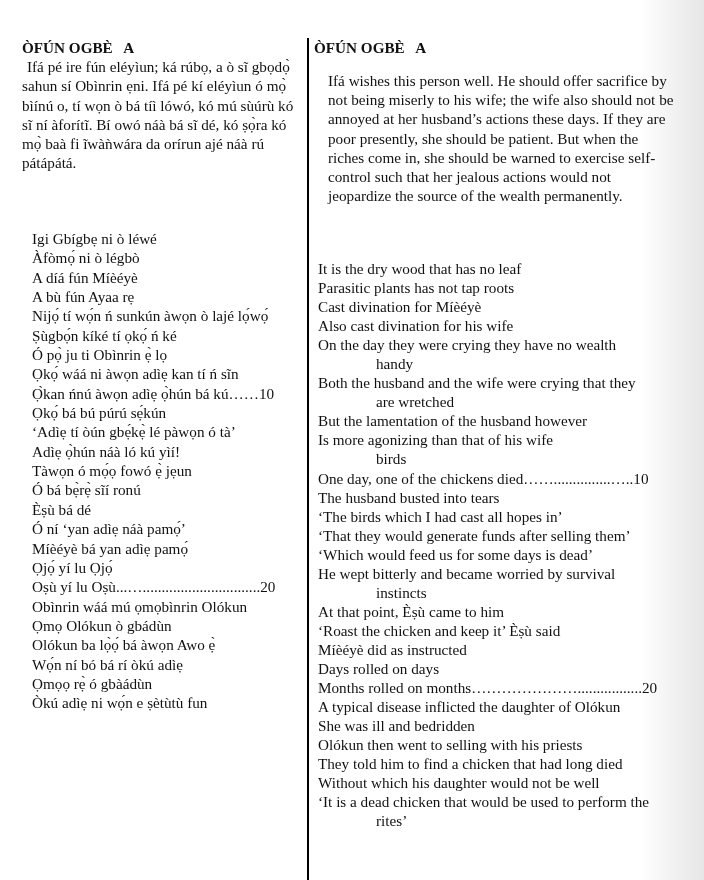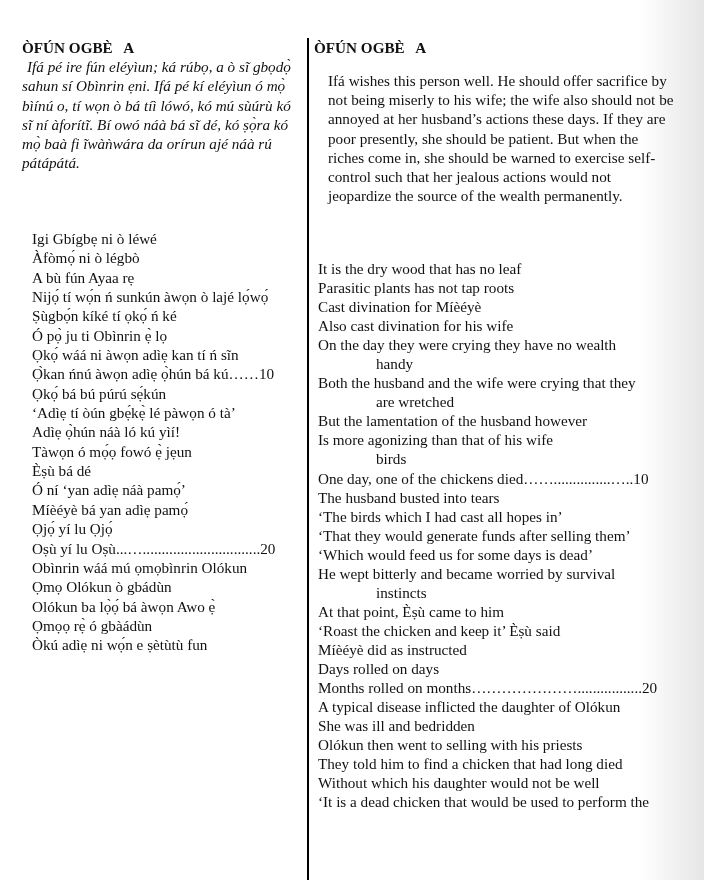--- a/index.html
+++ b/index.html
@@ -47,21 +47,20 @@
       font-size: 15.2px;
       line-height: 19px;
       margin: 0;
       white-space: pre;
     }
     .intro-left {
       margin: 0;
       margin-top: 0px;
       line-height: 19.3px;
       text-indent: 5px;
-      font-style: italic;
     }
     .intro-right {
       margin: 14px;
       line-height: 19.2px;
     }
     .verse-left {
       position: absolute;
       left: 10px;
       top: 191px;
       margin: 0;
@@ -94,38 +93,41 @@
 <body>
 
 <div class="page">
 
   <div class="col-left">
     <h2 class="heading">ÒFÚN OGBÈ   A</h2>
     <p class="intro-left">Ifá pé ire fún eléyìun; ká rúbọ, a ò sĩ gbọdọ̀  sahun sí Obìnrin ẹni. Ifá pé kí eléyìun ó mọ̀ bìínú o, tí wọn ò bá tíì lówó, kó mú sùúrù kó sĩ ní àforítĩ. Bí owó náà bá sĩ dé, kó ṣọ̀ra kó mọ̀ baà fi ĩwàǹwára da orírun ajé náà rú pátápátá.</p>
     <ul class="verse-left">
       <li>Igi Gbígbẹ ni ò léwé</li>
       <li>Àfòmọ́ ni ò légbò</li>
+      <li>A díá fún Míèéyè</li>
       <li>A bù fún Ayaa rẹ</li>
       <li>Nijọ́ tí wọ́n ń sunkún àwọn ò lajé lọ́wọ́</li>
       <li>Ṣùgbọ́n kíké tí ọkọ́ ń ké</li>
       <li>Ó pọ̀ ju ti Obìnrin ẹ̀ lọ</li>
       <li>Ọkọ́ wáá ni àwọn adìẹ kan tí ń sĩn</li>
       <li>Ọ̀kan ńnú àwọn adìẹ ọ̀hún bá kú……10</li>
       <li>Ọkọ́ bá bú púrú sẹ́kún</li>
       <li>‘Adìẹ tí òún gbẹ́kẹ̀ lé pàwọn ó tà’</li>
       <li>Adìẹ ọ̀hún náà ló kú yìí!</li>
       <li>Tàwọn ó mọ́ọ  fowó ẹ̀ jẹun</li>
+      <li>Ó bá bẹ̀rẹ̀ sĩí ronú</li>
       <li>Èṣù bá dé</li>
       <li>Ó ní ‘yan adìẹ náà pamọ́’</li>
       <li>Míèéyè bá yan adìẹ pamọ́</li>
       <li>Ọjọ́ yí lu Ọjọ́</li>
       <li>Oṣù yí lu Oṣù...…...............................20</li>
       <li>Obìnrin wáá mú ọmọbìnrin Olókun</li>
       <li>Ọmọ Olókun ò gbádùn</li>
       <li>Olókun ba lọ̀ọ́ bá àwọn Awo ẹ̀</li>
+      <li>Wọ́n ní bó  bá rí òkú  adìẹ</li>
       <li>Ọmọọ rẹ̀ ó gbàádùn</li>
       <li>Òkú adìẹ ni wọ́n e ṣètùtù fun</li>
     </ul>
   </div>
 
   <div class="divider"></div>
 
   <div class="col-right">
     <h2 class="heading">ÒFÚN OGBÈ   A</h2>
     <p class="intro-right">Ifá wishes this person well. He should offer sacrifice by not being miserly to his wife; the wife also should not be annoyed at her husband’s actions these days. If they are poor presently, she should be patient. But when the riches come in, she should be warned to exercise self-control such that her jealous actions would not jeopardize the source of the wealth permanently.</p>
@@ -148,17 +150,17 @@
       <li><span>At that point, Èṣù came to him</span></li>
       <li><span>‘Roast the chicken and keep it’ Èṣù said</span></li>
       <li><span>Míèéyè did as instructed</span></li>
       <li><span>Days rolled on days</span></li>
       <li><span>Months rolled on months………………….................20</span></li>
       <li><span>A typical disease inflicted the daughter of Olókun</span></li>
       <li><span>She was ill and bedridden</span></li>
       <li><span>Olókun then went to selling with his priests</span></li>
       <li><span>They told him to find a chicken that had long died</span></li>
       <li><span>Without which his daughter would not be well</span></li>
-      <li><span>‘It is a dead chicken that would be used to perform the</span></li>
+      <li><span>‘It is a dead chicken that would be used to perform the</span><span class="cont">rites’</span></li>
     </ul>
   </div>
 
 </div>
 
 </body></html>

